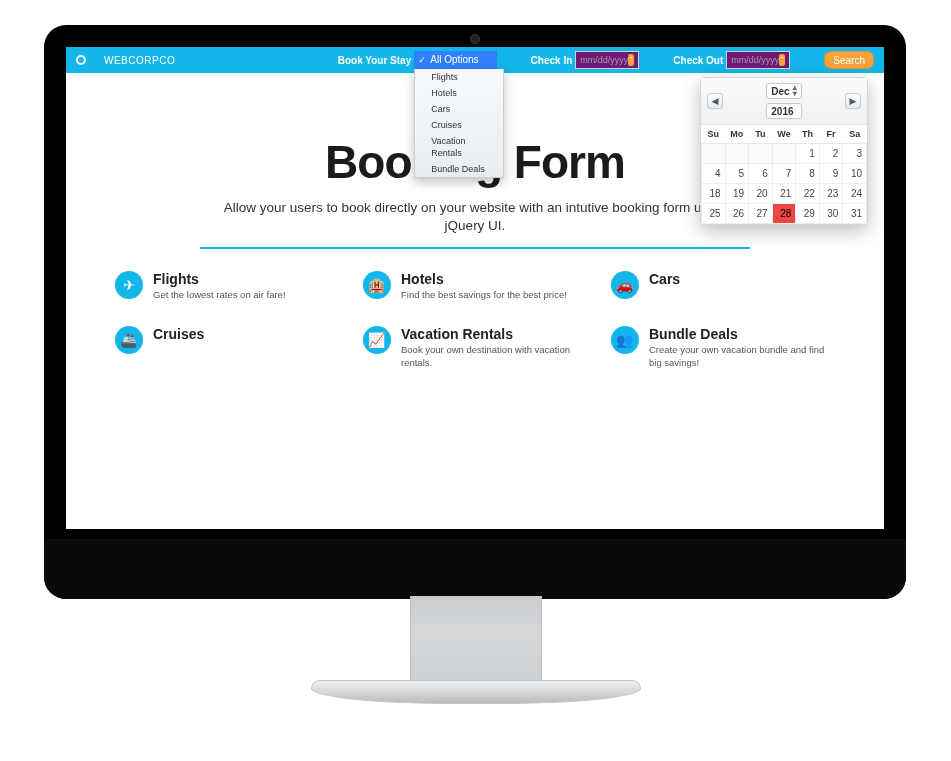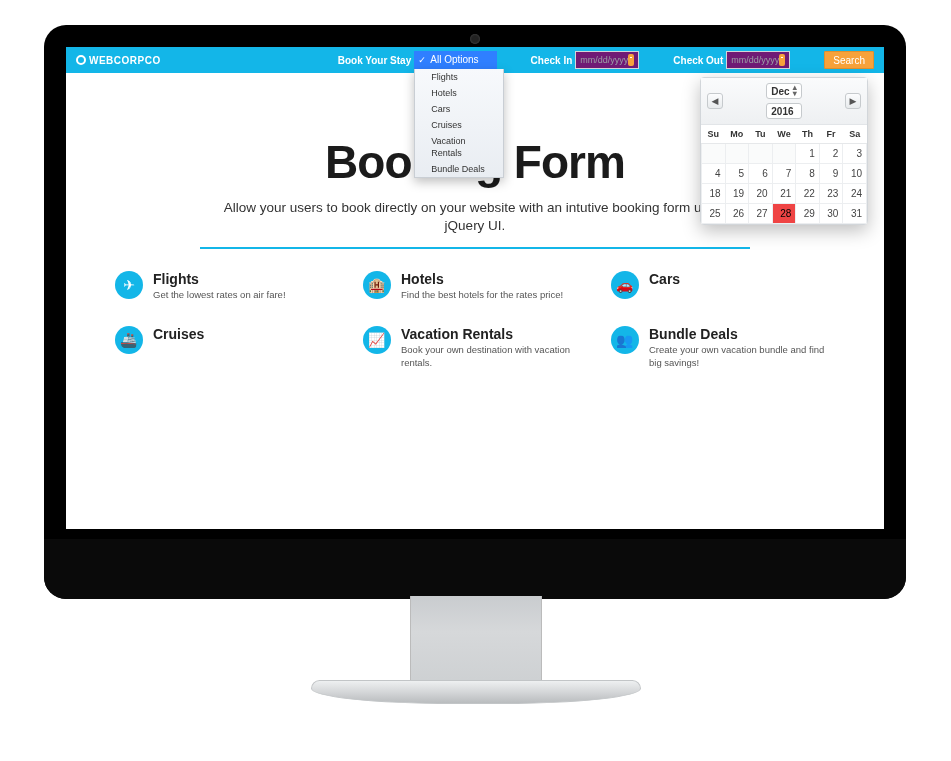--- a/index.html
+++ b/index.html
@@ -43,21 +43,21 @@
     border-radius: 10px 10px 50% 50% / 10px 10px 18px 18px;
     border: 1px solid #c2c5c7;
   }
 
   
   .topbar {
     height: 26px; background: #13b6e8; color: #fff;
     display: flex; align-items: center; padding: 0 10px;
     font-size: 10px;
   }
-  .brand { display: flex; align-items: center; gap: 3px; font-weight: bold; letter-spacing: 0.5px; }
+  .brand { display: flex; align-items: center; gap: 18px; font-weight: normal; letter-spacing: 0.5px; }
   .brand-icon {
     width: 10px; height: 10px; border: 2px solid #fff; border-radius: 50%;
   }
   .grow { flex: 1; }
   .tb-label { font-weight: bold; margin-right: 3px; white-space: nowrap; }
   .tb-block { display: flex; align-items: center; margin-left: 8px; padding-left: 26px; }
   .select-wrap { position: relative; }
   .select-display {
     background: #2f7fff; color: #fff; font-size: 10px; height: 18px; line-height: 18px;
     padding: 0 18px 0 16px; position: relative; min-width: 82px;
@@ -76,21 +76,21 @@
   .date-input {
     width: 64px; height: 18px; border: 1px solid #d3d6d9; background: #701a75;
     font-size: 9px; color: #9aa0a6; padding: 0 4px; display:flex; align-items:center; justify-content:space-between;
   }
   .cal-icon {
     width: 12px; height: 12px; background: #f7a23b; border-radius: 2px; position: relative; display:inline-block;
   }
   .cal-icon::before{content:"";position:absolute;left:2px;right:2px;top:3px;height:1px;background:#fff;}
   .search-btn {
     background: #f7a23b; color: #fff; border: 1px solid #e0912e;
-    height: 18px; padding: 0 8px; font-size: 10px; border-radius: 1px; cursor: pointer;
+    height: 18px; padding: 0 8px; font-size: 10px; border-radius: 7px; cursor: pointer;
   }
 
   .content { padding: 62px 40px 0; text-align: center; }
   h1 { font-size: 46px; font-weight: bold; color: #1b1b1b; letter-spacing: -1px; }
   .subtitle { margin: 10px auto 12px; font-size: 13.5px; color: #333; max-width: 520px; line-height: 1.35; }
   hr.accent { border: none; border-top: 2px solid #13b6e8; width: 550px; margin: 6px auto 22px; }
 
   .features {
     display: grid; grid-template-columns: repeat(3, 1fr);
     gap: 24px 24px; text-align: left; max-width: 720px; margin: 0 auto;
@@ -199,21 +199,21 @@
               <div class="ficon">✈</div>
               <div>
                 <div class="ftitle">Flights</div>
                 <div class="fdesc">Get the lowest rates on air fare!</div>
               </div>
             </div>
             <div class="feature">
               <div class="ficon">🏨</div>
               <div>
                 <div class="ftitle">Hotels</div>
-                <div class="fdesc">Find the best hotels for the rates price!</div>
+                <div class="fdesc">Find the best savings for the best price!</div>
               </div>
             </div>
             <div class="feature">
               <div class="ficon">🚗</div>
               <div>
                 <div class="ftitle">Cars</div>
               </div>
             </div>
             <div class="feature">
               <div class="ficon">🚢</div>

